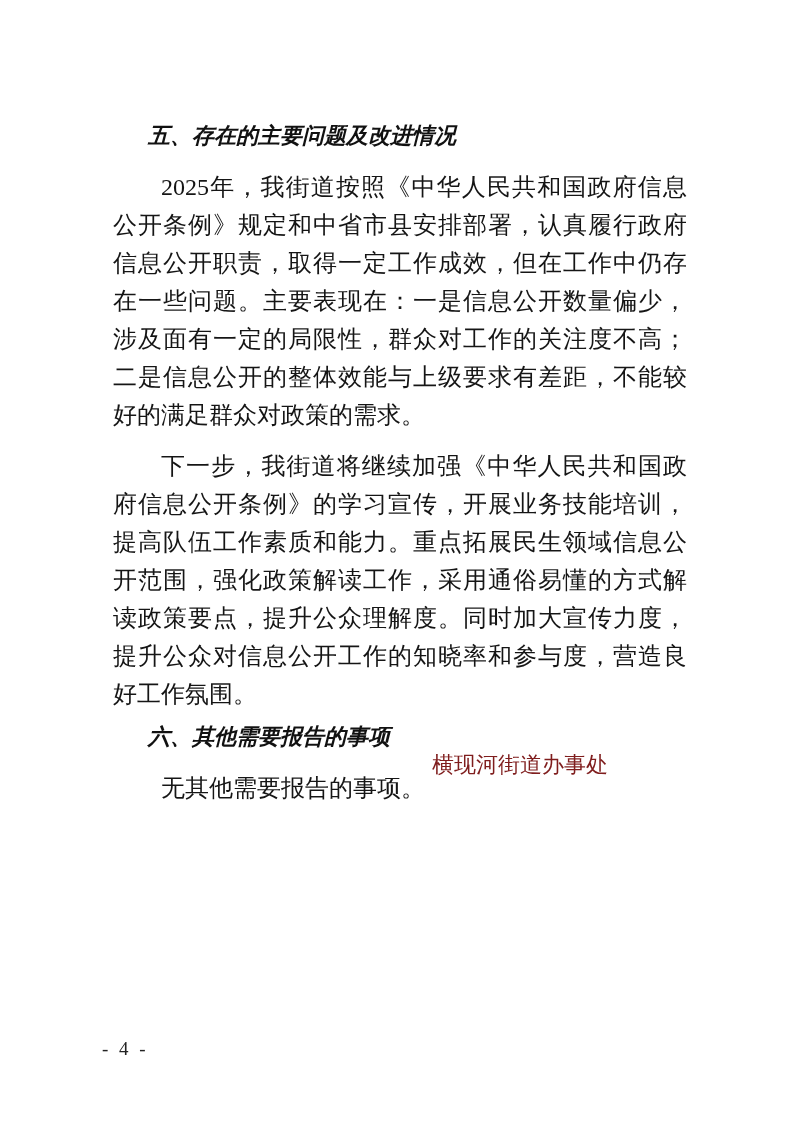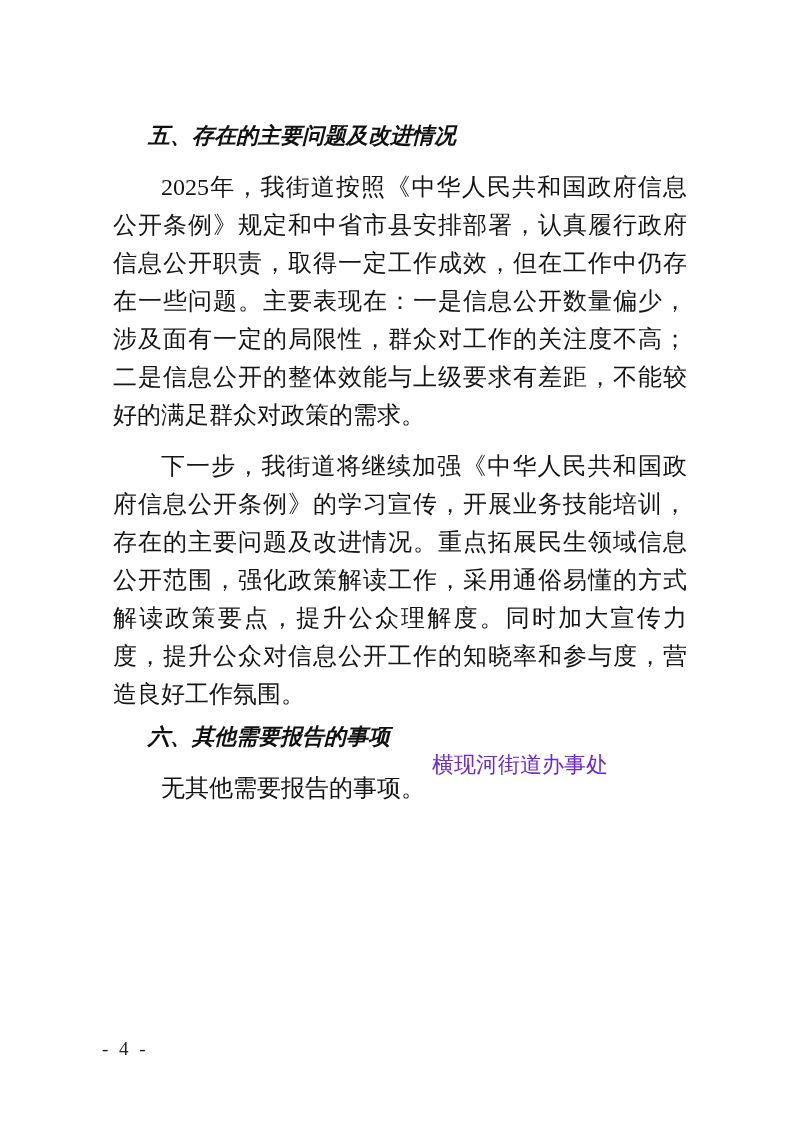--- a/index.html
+++ b/index.html
@@ -46,21 +46,21 @@
     text-indent: 48px;
   }
   .signature-block {
     position: absolute;
     left: 432px;
     top: 745px;
     text-align: center;
     font-size: 22px;
     line-height: 40px;
     white-space: nowrap;
-    color: #6d28d9;
+    color: #7f1d1d;
   }
   .signature-org {
     display: block;
   }
   .signature-date {
     display: block;
   }
   .page-number {
     position: absolute;
     left: 102px;
@@ -71,21 +71,21 @@
     color: #222222;
   }
 </style>
 </head>
 <body>
 
 <div class="page">
   <div class="content">
     <h2 class="doc-heading">五、存在的主要问题及改进情况</h2>
     <p class="doc-paragraph">2025年，我街道按照《中华人民共和国政府信息公开条例》规定和中省市县安排部署，认真履行政府信息公开职责，取得一定工作成效，但在工作中仍存在一些问题。主要表现在：一是信息公开数量偏少，涉及面有一定的局限性，群众对工作的关注度不高；二是信息公开的整体效能与上级要求有差距，不能较好的满足群众对政策的需求。</p>
-    <p class="doc-paragraph">下一步，我街道将继续加强《中华人民共和国政府信息公开条例》的学习宣传，开展业务技能培训，存在的主要问题及改进情况。重点拓展民生领域信息公开范围，强化政策解读工作，采用通俗易懂的方式解读政策要点，提升公众理解度。同时加大宣传力度，提升公众对信息公开工作的知晓率和参与度，营造良好工作氛围。</p>
+    <p class="doc-paragraph">下一步，我街道将继续加强《中华人民共和国政府信息公开条例》的学习宣传，开展业务技能培训，提高队伍工作素质和能力。重点拓展民生领域信息公开范围，强化政策解读工作，采用通俗易懂的方式解读政策要点，提升公众理解度。同时加大宣传力度，提升公众对信息公开工作的知晓率和参与度，营造良好工作氛围。</p>
     <h2 class="doc-heading tight">六、其他需要报告的事项</h2>
     <p class="doc-paragraph">无其他需要报告的事项。</p>
   </div>
 
   <div class="signature-block">
     <span class="signature-org">横现河街道办事处</span>
   </div>
 
   <div class="page-number">- 4 -</div>
 </div>

